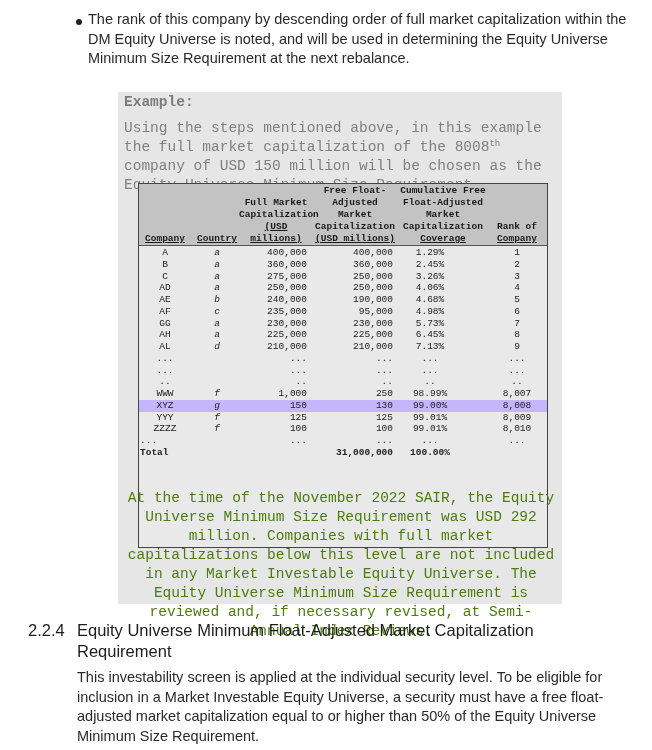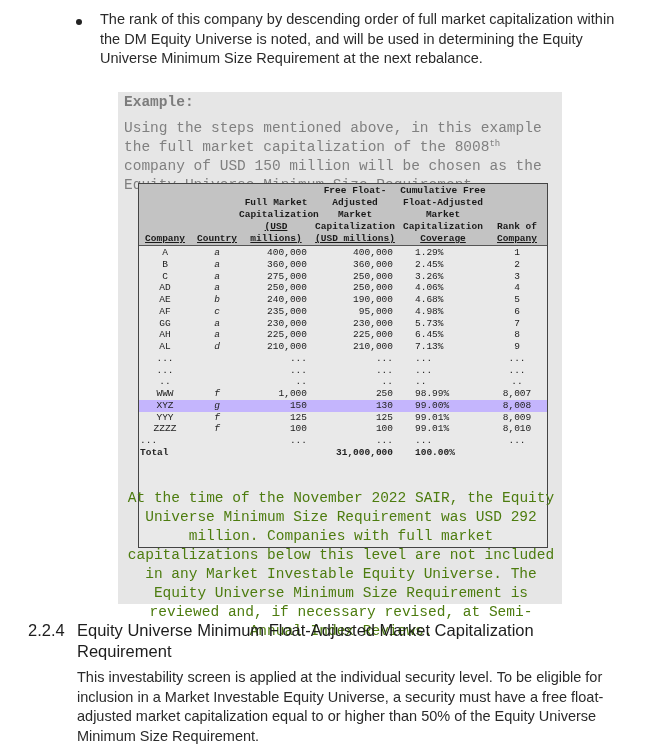--- a/index.html
+++ b/index.html
@@ -1,42 +1,42 @@
 <!DOCTYPE html>
 <html><head>
 <meta charset="utf-8">
 <style>
   * { box-sizing: border-box; margin: 0; padding: 0; }
   html, body { width: 652px; height: 750px; background: #ffffff; overflow: hidden; }
   body { font-family: "Liberation Sans", "DejaVu Sans", sans-serif; color: #222; position: relative; }
 
   .bullet-block { position: absolute; left: 70px; top: 10px; width: 560px; }
   .bullet-dot { position: absolute; left: 6px; top: 9px; width: 6px; height: 6px; border-radius: 50%; background: #222; }
-  .bullet-text { margin-left: 30px; font-size: 14.5px; line-height: 19.5px; color: #2a2a2a; }
+  .bullet-text { margin-left: 18px; font-size: 14.5px; line-height: 19.5px; color: #2a2a2a; }
 
   .example-box { position: absolute; left: 118px; top: 92px; width: 444px; height: 512px; background: #e6e6e6; font-family: Liberation Mono, monospace; }
   .example-title { position: absolute; left: 6px; top: 2px; font-size: 14.5px; font-weight: bold; color: #7c7c7c; }
   .example-intro { position: absolute; left: 6px; top: 27px; width: 430px; font-size: 14.5px; line-height: 19px; color: #808080; }
   .example-intro sup { font-size: 9px; vertical-align: 5px; line-height: 0; }
 
   .cap-table-wrap { position: absolute; left: 20px; top: 91px; width: 410px; height: 365px; border: 1.5px solid #444; background: #e9e9e9; }
   .cap-header { position: absolute; left: 0; top: 0; width: 100%; height: 62px; background: #c3c3c3; border-bottom: 1px solid #555; }
   .hcell { position: absolute; bottom: 0; font-size: 9.5px; font-weight: bold; line-height: 12px; color: #1a1a1a; text-align: center; }
   .hcell .lines span { display: block; }
   .hcell .u { text-decoration: underline; }
 
   .rows { position: absolute; left: 0; top: 63px; width: 100%; }
   .row { position: relative; height: 11.75px; font-size: 9.5px; line-height: 11.75px; color: #222; }
   .row.hl { background: #c4b5fd; }
   .c { position: absolute; top: 0; }
   .c-company { left: 0; width: 52px; text-align: center; }
   .c-country { left: 54px; width: 48px; text-align: center; font-style: italic; }
   .c-full { left: 100px; width: 68px; text-align: right; }
   .c-free { left: 172px; width: 82px; text-align: right; }
-  .c-cum { left: 276px; width: 86px; text-align: left; }
+  .c-cum { left: 248px; width: 86px; text-align: center; }
   .c-rank { left: 350px; width: 56px; text-align: center; }
   .row.total .c { font-weight: bold; }
   .c-company.left { text-align: left; padding-left: 1px; }
 
   .example-closing { position: absolute; left: 6px; top: 397px; width: 434px; font-size: 14.5px; line-height: 19px; color: #4d7c0f; text-align: center; }
 
   .section-head { position: absolute; left: 28px; top: 620px; width: 600px; font-size: 16.5px; font-weight: 500; line-height: 21px; color: #1d1d1d; }
   .section-num { position: absolute; left: 0; top: 0; }
   .section-title { position: absolute; left: 49px; top: 0; width: 520px; }
   .section-body { position: absolute; left: 77px; top: 668px; width: 560px; font-size: 14.5px; line-height: 19.5px; color: #2a2a2a; }

